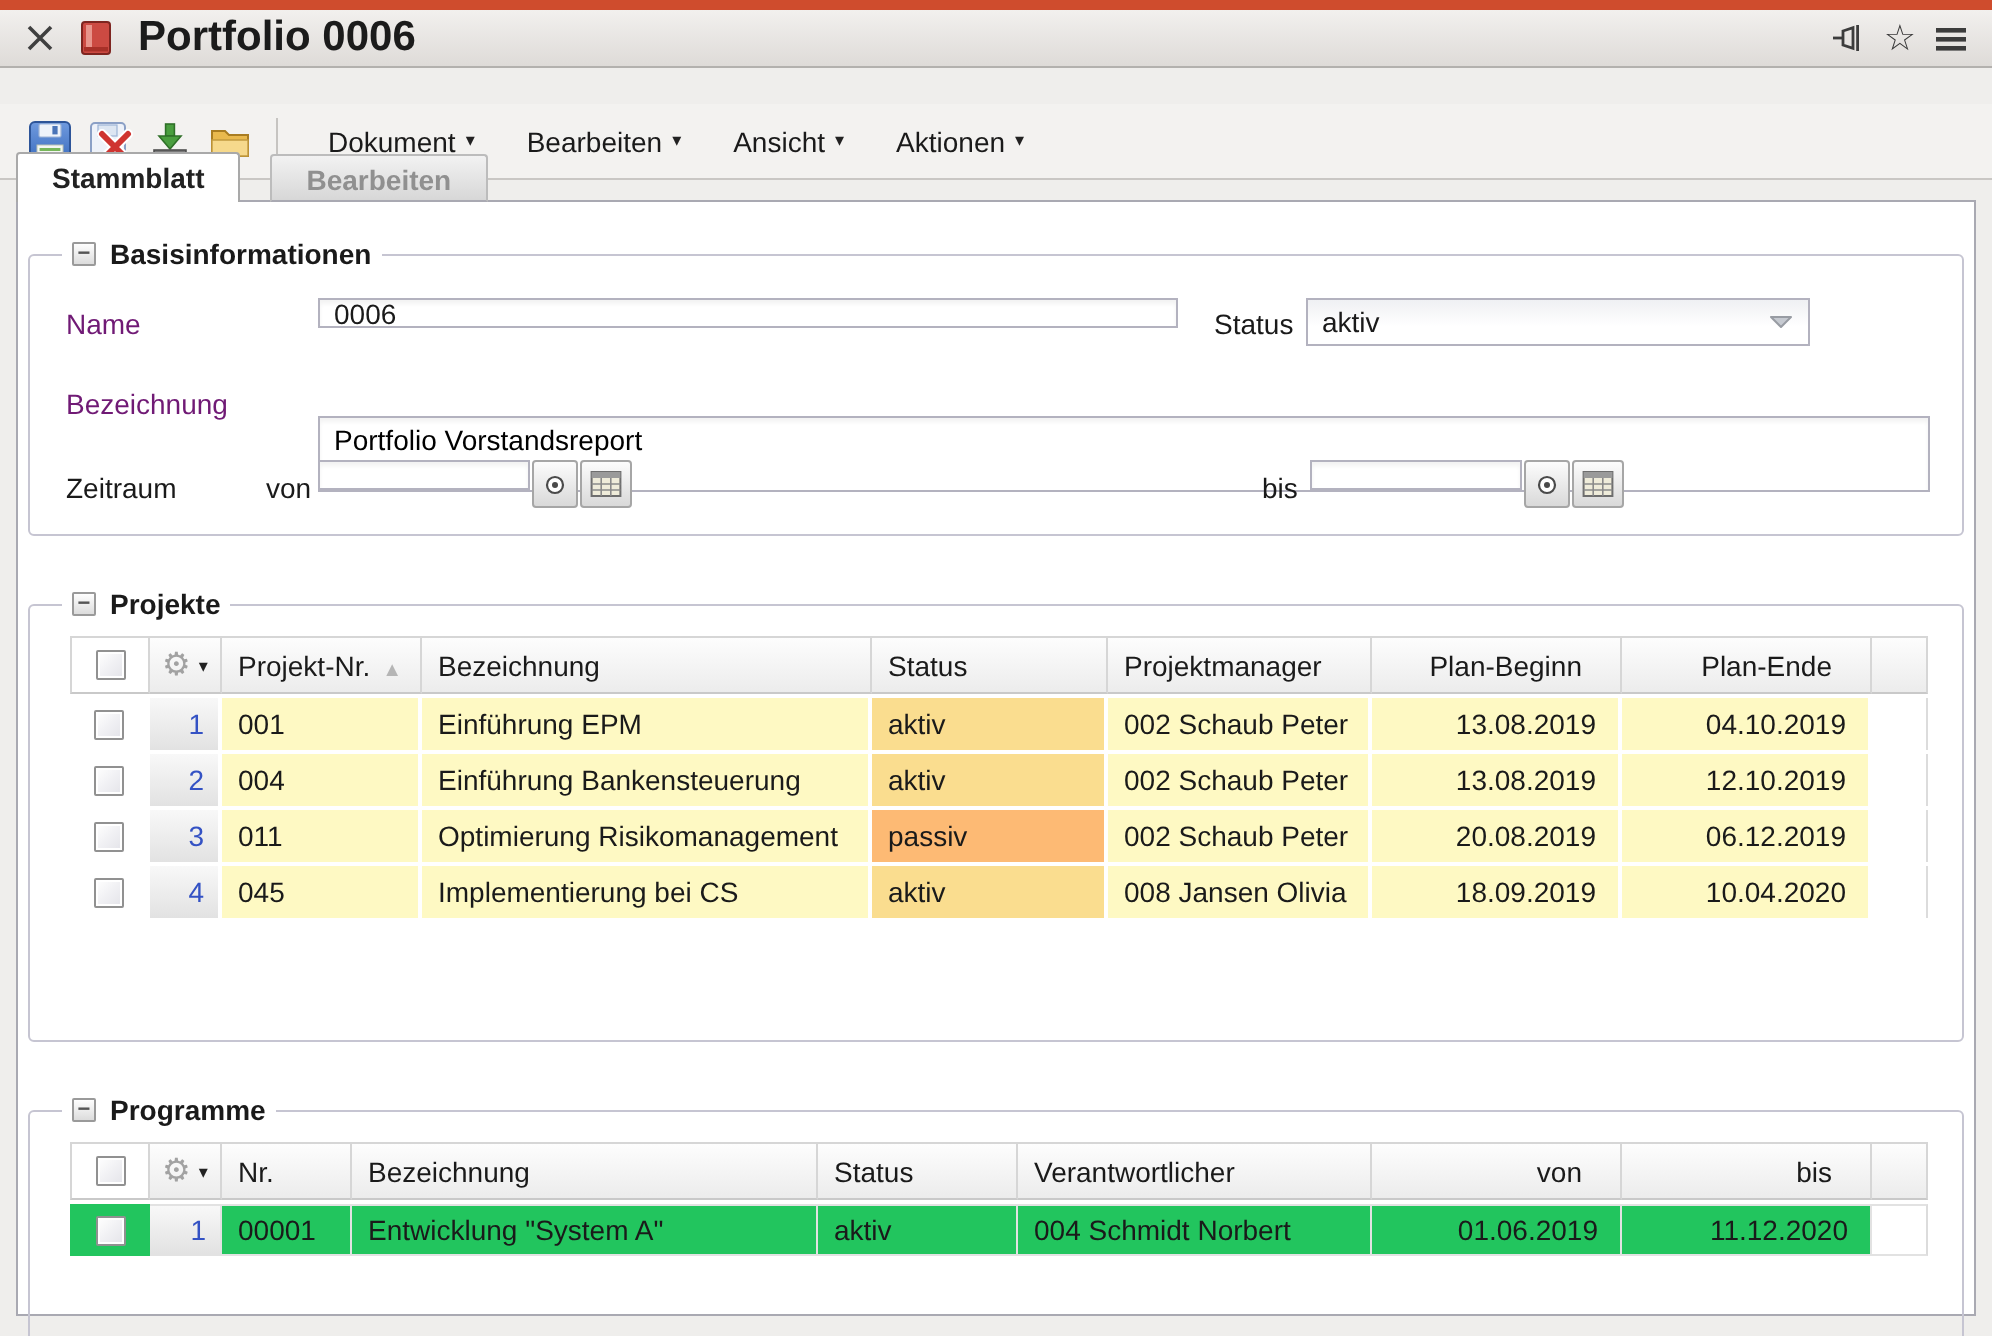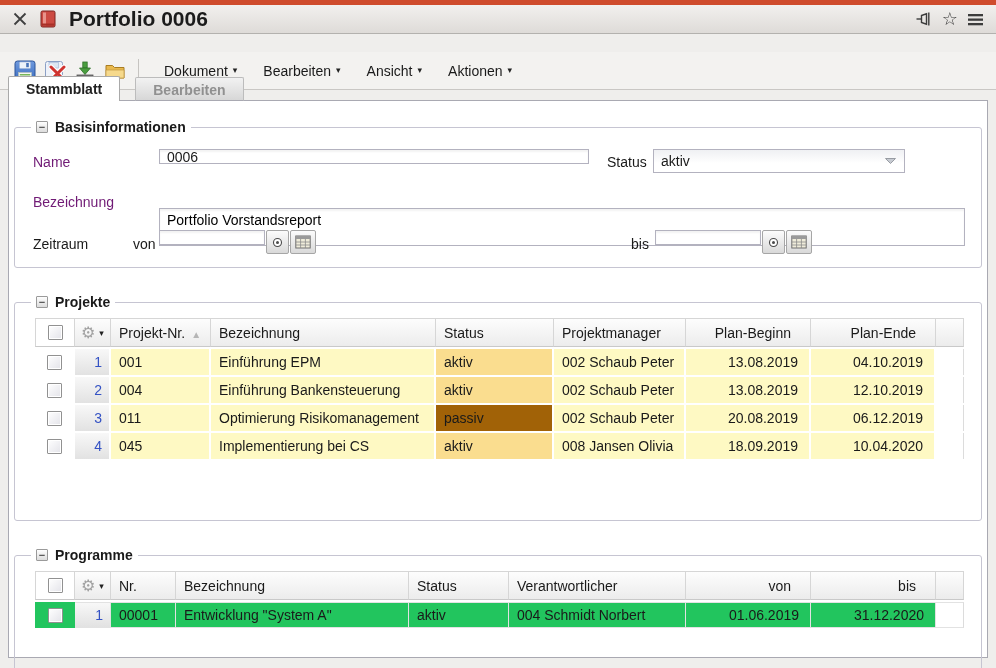--- a/index.html
+++ b/index.html
@@ -332,21 +332,21 @@
             <td class="cell-date">12.10.2019</td>
             <td class="cell-empty"></td>
           </tr>
           <tr>
             <td class="cell-check">
                 <div class="checkbox"></div>
               </td>
             <td class="cell-num"><span>3</span></td>
             <td>011</td>
             <td>Optimierung Risikomanagement</td>
-            <td style="background-color: #a16207;">passiv</td>
+            <td style="background-color: #fdba74;">passiv</td>
             <td>002 Schaub Peter</td>
             <td class="cell-date">20.08.2019</td>
             <td class="cell-date">06.12.2019</td>
             <td class="cell-empty"></td>
           </tr>
           <tr>
             <td class="cell-check">
                 <div class="checkbox"></div>
               </td>
             <td class="cell-num"><span>4</span></td>
@@ -402,21 +402,21 @@
           <tr>
             <td class="cell-check">
                 <div class="checkbox"></div>
               </td>
             <td class="cell-num"><span>1</span></td>
             <td>00001</td>
             <td>Entwicklung "System A"</td>
             <td>aktiv</td>
             <td>004 Schmidt Norbert</td>
             <td class="cell-date">01.06.2019</td>
-            <td class="cell-date">31.12.2020</td>
+            <td class="cell-date">11.12.2020</td>
             <td class="cell-empty"></td>
           </tr>
         </tbody>
       </table>
     </div>
   </fieldset>
 
 </div>
 
 </body></html>

